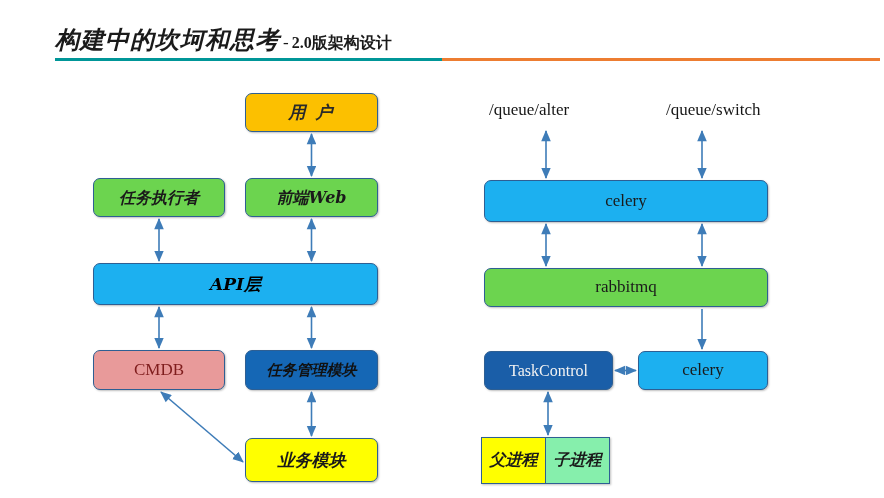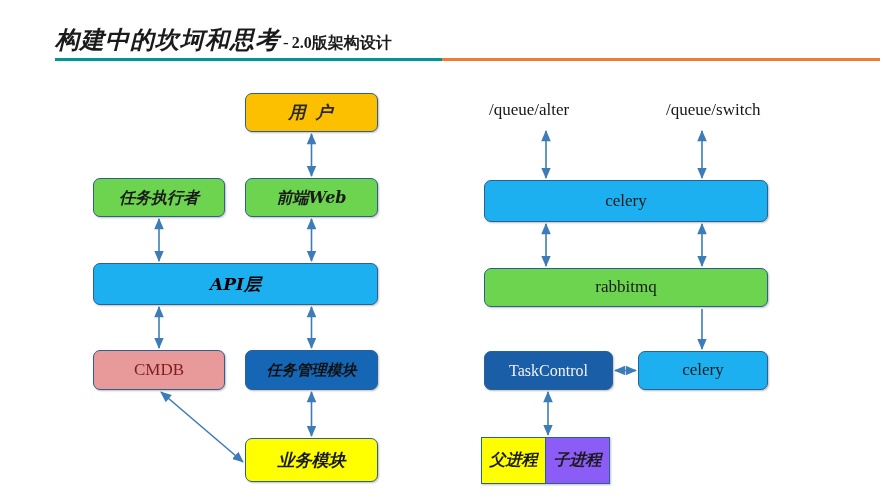--- a/index.html
+++ b/index.html
@@ -161,18 +161,18 @@
   </div>
 
   <div class="node" style="left:638px;top:351px;width:130px;height:39px;background:#1CB0F0;">
     <span class="lbl latin" style="font-size:17px;color:#1a1a1a;">celery</span>
   </div>
 
   <div class="splitbox" style="left:481px;top:437px;width:129px;height:47px;">
     <div class="cell first" style="background:#FFFF00;">
       <span class="cjk" style="color:#1a1a1a;">父进程</span>
     </div>
-    <div class="cell" style="background:#8b5cf6;">
+    <div class="cell" style="background:#86efac;">
       <span class="cjk" style="color:#1a1a1a;">子进程</span>
     </div>
   </div>
 
 </div>
 
 </body></html>

